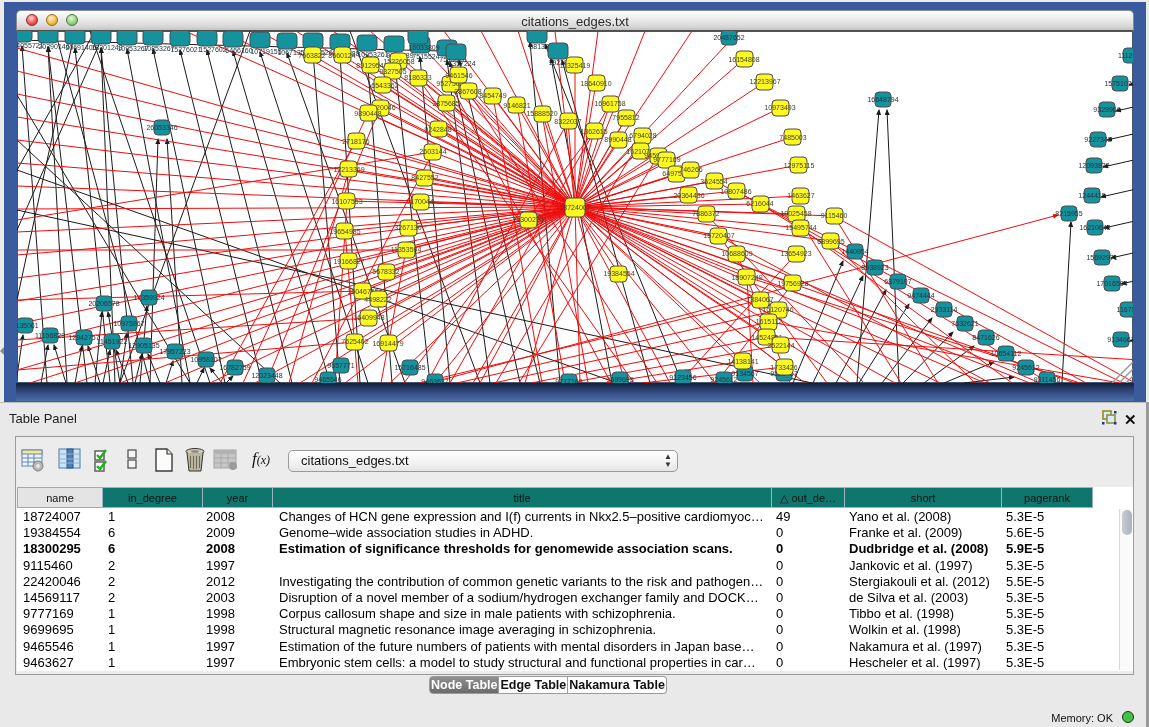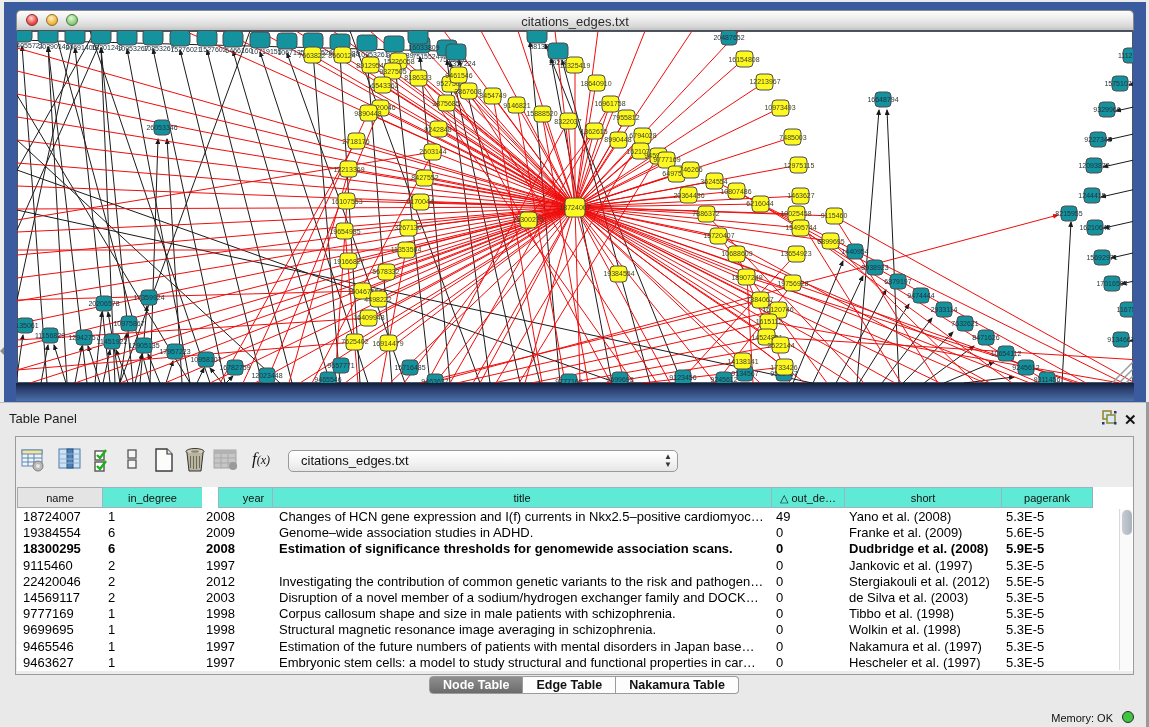--- a/index.html
+++ b/index.html
@@ -18,30 +18,30 @@
 #floatic{position:absolute;left:1102px;top:7px}
 #closeic{position:absolute;left:1124px;top:8px;font-size:15px;font-weight:bold;color:#111}
 #inset{position:absolute;left:15px;top:33px;width:1119px;height:239px;background:#ececec;border:1px solid #9b9b9b}
 #toolbar{position:absolute;left:0;top:10px;height:30px;width:100%}
 .tbi{position:absolute;top:0}
 #combo{position:absolute;left:272px;top:3px;width:390px;height:22px;background:linear-gradient(#ffffff,#f2f2f2 60%,#e6e6e6);
  border:1px solid #9a9a9a;border-radius:5px;font-size:13px;color:#111;line-height:20px;padding-left:12px}
 #combo .arr{position:absolute;right:5px;top:2px;font-size:8px;color:#333;line-height:8px;text-align:center}
 #tbl{position:absolute;left:1px;top:50px;width:1116px;height:184px;background:#fff}
 #thead{position:absolute;left:0;top:0;height:21px;width:1116px;background:#fff;font-size:11px;color:#111}
-.th{position:absolute;top:0;height:21px;background:#5eead4;border:1px solid #9ab4c2;border-right:none;text-align:center;line-height:20px;white-space:nowrap;overflow:hidden}
+.th{position:absolute;top:0;height:21px;background:#0f766e;border:1px solid #9ab4c2;border-right:none;text-align:center;line-height:20px;white-space:nowrap;overflow:hidden}
 .tr{position:absolute;left:0;width:1116px;height:16.2px;font-size:13px;color:#000;white-space:nowrap}
 .tr div{position:absolute;top:0;line-height:16px;overflow:hidden}
 .c0{left:6px;width:80px} .c1{left:91px;width:95px} .c2{left:189px;width:66px}
 .c3{left:262px;width:490px} .c4{left:759px;width:70px} .c5{left:832px;width:152px}
 .c6{left:989px;width:100px}
 #vsb{position:absolute;right:1px;top:22px;width:13px;height:161px;background:#fafafa;border-left:1px solid #d9d9d9}
 #vsb .thumb{position:absolute;left:1.5px;top:1px;width:10px;height:25px;border-radius:5px;background:linear-gradient(90deg,#c9cdd2,#aab2bc)}
 #tabs{position:absolute;left:429px;top:273px;height:18px;font-size:12.5px}
-.seg{float:left;height:18px;line-height:17px;padding:0 13px;background:#fdfdfd;border:1px solid #9b9b9b;border-left:none;color:#111;font-weight:bold}
+.seg{float:left;height:18px;line-height:17px;padding:0 1px;background:#fdfdfd;border:1px solid #9b9b9b;border-left:none;color:#111;font-weight:bold}
 .seg.first{border-radius:4px 0 0 4px;border-left:1px solid #9b9b9b;background:linear-gradient(#8f8f8f,#6b6b6b);color:#fff}
 .seg.last{border-radius:0 4px 4px 0}
 #memory{position:absolute;right:36px;top:309px;font-size:11px;color:#111}
 #memdot{position:absolute;right:15px;top:308px;width:12px;height:12px;border-radius:50%;background:#3fc63f;border:1.5px solid #2b2b2b}
 #rstrip{position:absolute;right:0;top:402px;width:3px;height:325px;background:#9a9a9a}
 #lnotch{position:absolute;left:0;top:347px;width:0;height:0;border-top:4px solid transparent;border-bottom:4px solid transparent;border-right:4px solid #8a8a8a}
 </style></head>
 <body>
 <div id="blue"></div>
 <svg width="1116" height="352" viewBox="17 31 1116 352" style="position:absolute;left:17px;top:31px">
@@ -668,21 +668,21 @@
           <path d="M2 11h22M2 16h22M9 7v14M16 7v14" stroke="#a9a9a9" fill="none"></path>
           <circle cx="21" cy="19" r="4" fill="#9a9a9a"></circle>
         </svg>
    <div class="tbi" style="left:236px;top:2px;font-family:'Liberation Serif',serif;font-style:italic;font-weight:normal;font-size:17px;color:#111">f<span style="font-size:12px">(x)</span></div>
    <div id="combo">citations_edges.txt<span class="arr">▲<br>▼</span></div>
   </div>
   <div id="tbl">
    <div id="thead">
     <div class="th" style="left:0;width:85px;background:#e4e4e4;border-color:#a8a8a8">name</div>
     <div class="th" style="left:85px;width:100px">in_degree</div>
-    <div class="th" style="left:201px;width:70px">year</div>
+    <div class="th" style="left:185px;width:70px">year</div>
     <div class="th" style="left:255px;width:499px">title</div>
     <div class="th" style="left:754px;width:73px">△ out_de…</div>
     <div class="th" style="left:827px;width:157px">short</div>
     <div class="th" style="left:984px;width:92px;border-right:1px solid #91aebc">pagerank</div>
    </div>
    <div class="tr" style="top: 22px;">
           <div class="c0">18724007</div>
           <div class="c1">1</div>
           <div class="c2">2008</div>
           <div class="c3">Changes of HCN gene expression and I(f) currents in Nkx2.5–positive cardiomyoc…</div>

